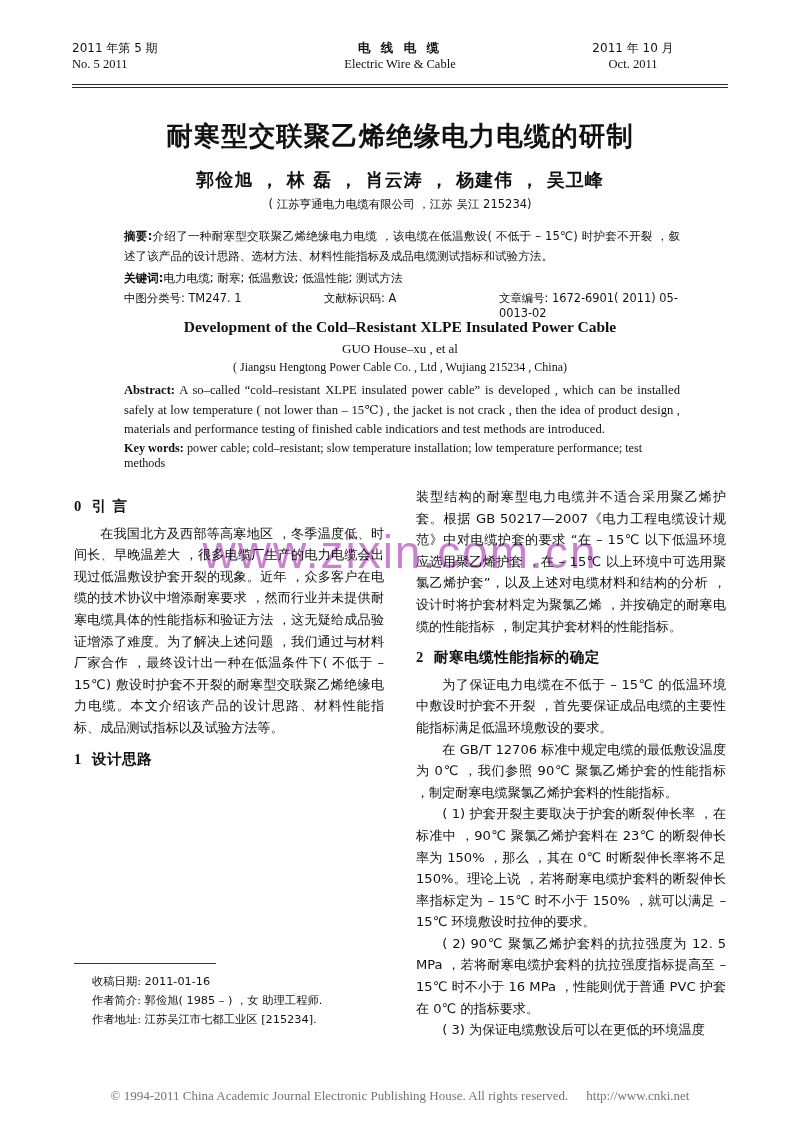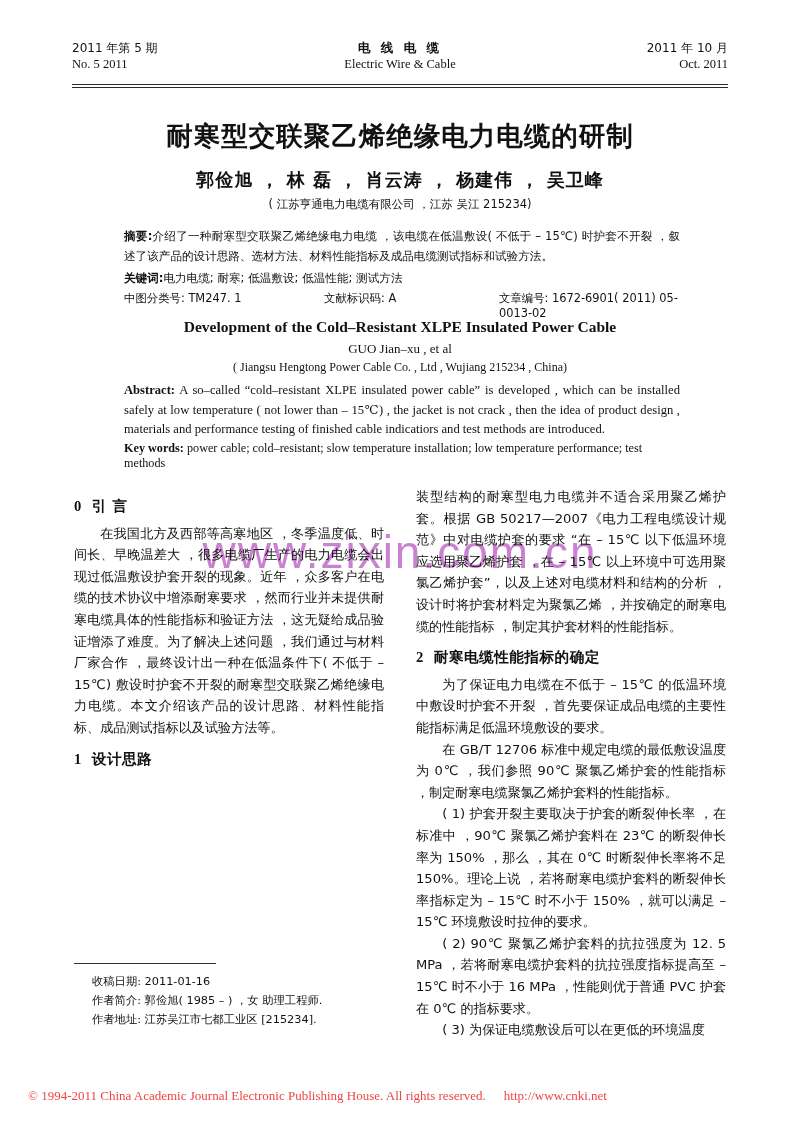--- a/index.html
+++ b/index.html
@@ -43,21 +43,21 @@
     top: 40px;
     width: 656px;
   }
   .runhead .rh-row {
     display: flex;
     align-items: baseline;
     justify-content: space-between;
   }
   .runhead .rh-row.r2 { margin-top: 0; }
   .rh-left, .rh-right { width: 190px; font-size: 12.5px; }
-  .rh-right { text-align: right; }
+  .rh-right { text-align: center; }
   .rh-center {
     flex: 1;
     text-align: center;
     font-size: 12.5px;
   }
   .rh-center.cn {
     font-family: "DejaVu Sans", "Liberation Sans", sans-serif;
     font-weight: bold;
     letter-spacing: 3px;
     font-size: 12.5px;
@@ -236,22 +236,23 @@
     line-height: 19px;
   }
 
   
   .copyright {
     position: absolute;
     left: 28px;
     top: 1088px;
     width: 744px;
     font-size: 13px;
-    color: #ef4444;
+    color: #737373;
     white-space: nowrap;
+    text-align: center;
   }
   .copyright .url { margin-left: 18px; }
 </style>
 </head>
 <body>
 
 <div class="page">
 
   <div class="watermark">www.zixin.com.cn</div>
 
@@ -281,21 +282,21 @@
     <div class="kw-cn">
       <b>关键词:</b><span>电力电缆;  耐寒;  低温敷设;  低温性能;  测试方法</span>
     </div>
     <div class="clc-row">
       <div class="c1">中图分类号: TM247. 1</div>
       <div class="c2">文献标识码: A</div>
       <div class="c3">文章编号: 1672-6901( 2011) 05-0013-02</div>
     </div>
 
     <div class="title-en">Development of the Cold–Resistant XLPE Insulated Power Cable</div>
-    <div class="authors-en">GUO Jian–xu , et al</div>
+    <div class="authors-en">GUO House–xu , et al</div>
     <div class="affil-en">( Jiangsu Hengtong Power Cable Co.  , Ltd , Wujiang 215234 , China)</div>
     <div class="abs-en">
       <b>Abstract:</b> <span>A so–called “cold–resistant XLPE insulated power cable” is developed , which can be installed safely at low temperature ( not lower than  – 15℃)  , the jacket is not crack , then the idea of product design , materials and performance testing of finished cable indicatiors and test methods are introduced.</span>
     </div>
     <div class="kw-en">
       <b>Key words:</b>  <span>power cable;  cold–resistant;  slow temperature installation;  low temperature performance;  test methods</span>
     </div>
 
     <div class="col left">
       <div class="sec-head">

